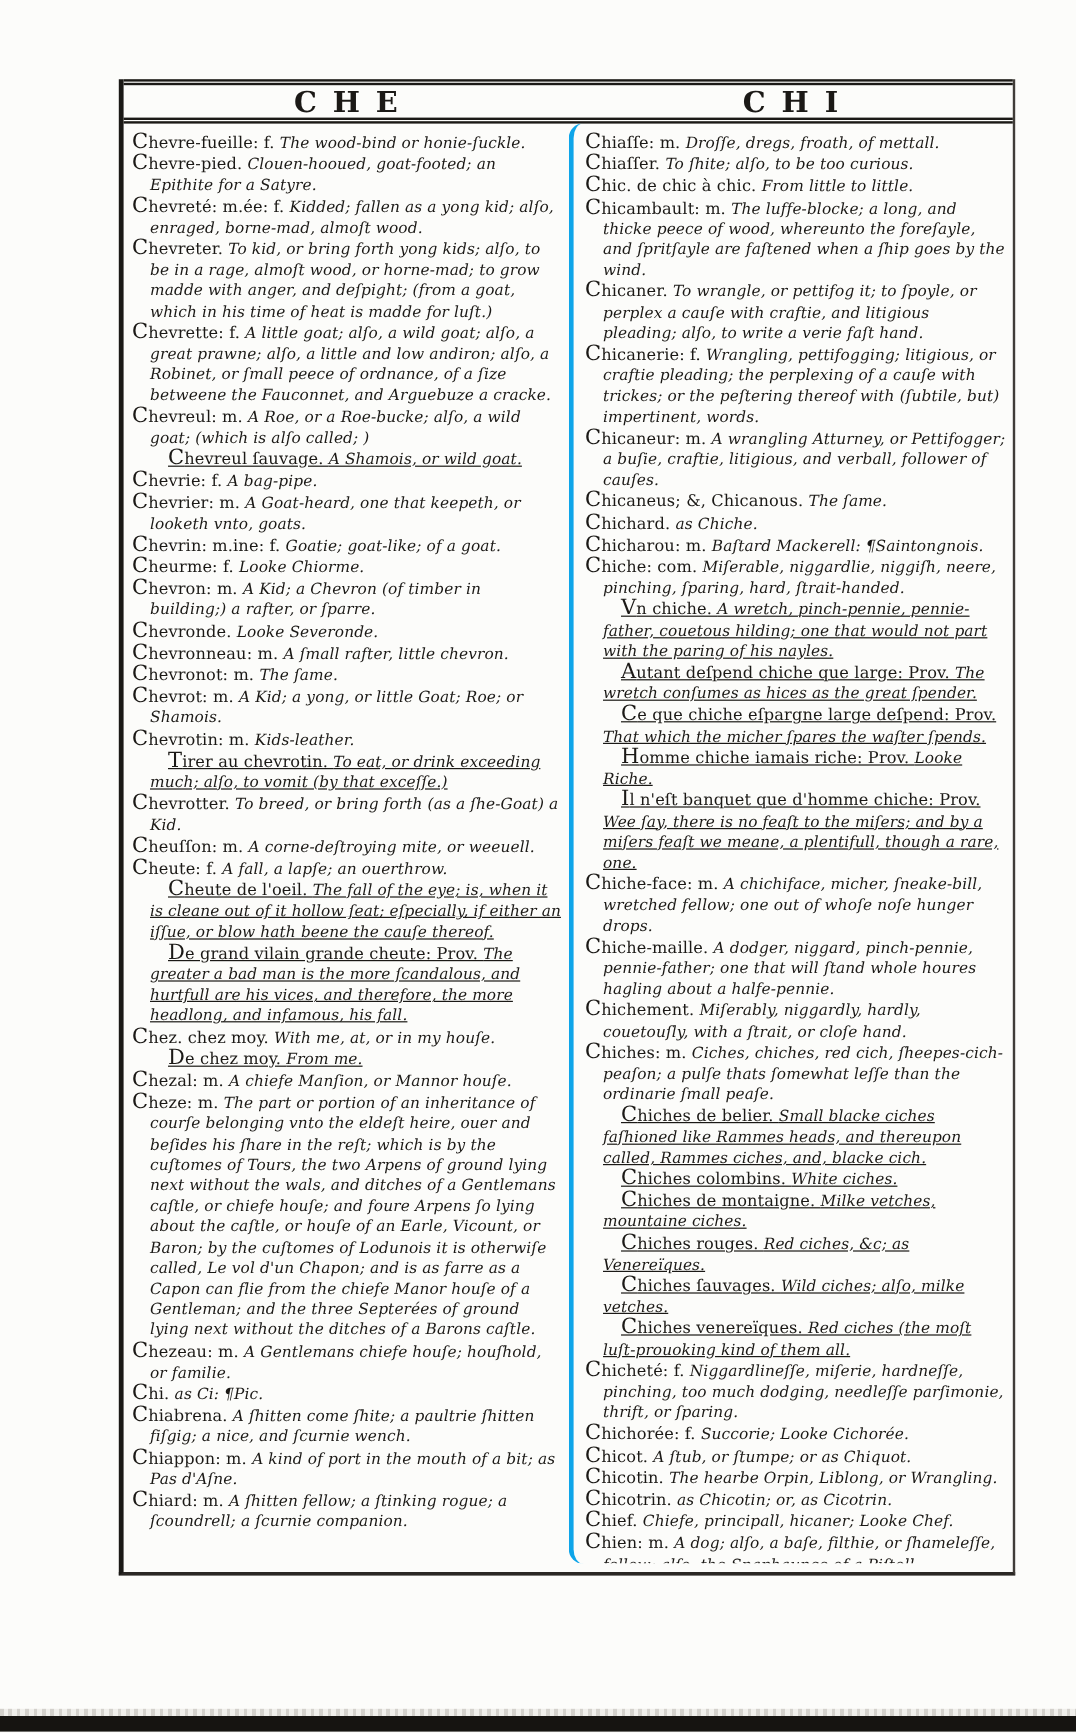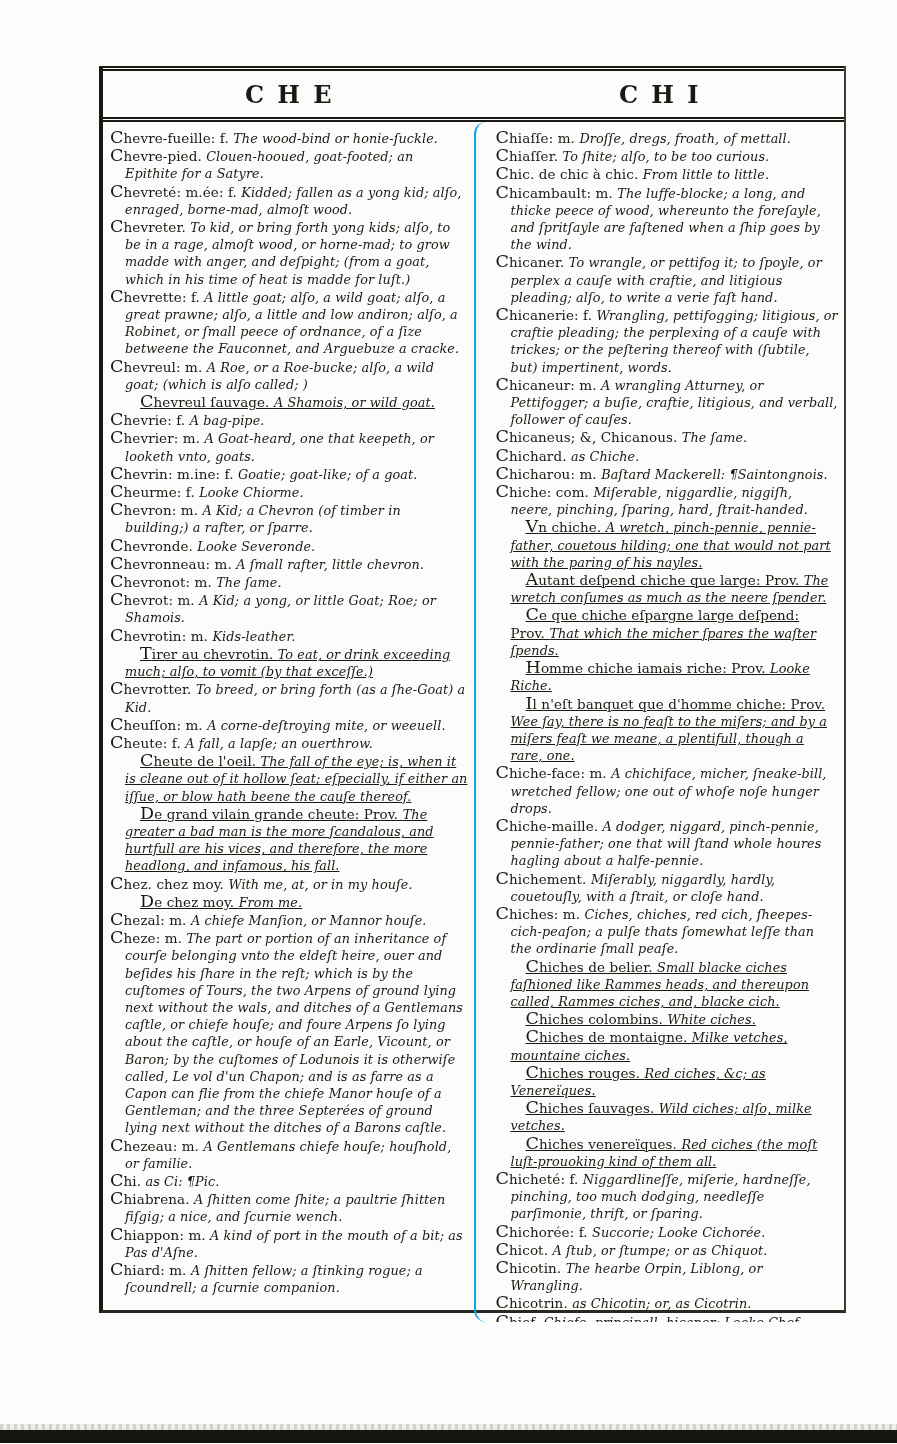--- a/index.html
+++ b/index.html
@@ -11,42 +11,42 @@
   }
   .page-frame {
     position:absolute; left:99px; top:66px; width:747px; height:1247px;
     border-left:4px solid #1b1916;
     border-right:2px solid #403c38;
     border-bottom:3px solid #2a2724;
     box-sizing:border-box;
     background:#fcfcfa;
   }
   .masthead {
-    height:56px; display:flex; align-items:center;
+    height:37px; display:flex; align-items:center;
     border-top:5px double #1b1916;
     border-bottom:5px double #1b1916;
     box-sizing:border-box;
     justify-content:flex-end;
   }
   .masthead .head-cell {
     width:50%; text-align:center;
     font-size:24px; letter-spacing:0.55em; text-indent:0.55em;
     font-weight:bold; color:#1b1916;
   }
   .cols {
     display:flex; height:calc(100% - 44px);
     overflow:hidden;
   }
   .col {
     width:50%; box-sizing:border-box;
     padding:7px 6px 0 7px;
     overflow:hidden;
     border-radius:12px;
   }
-  .col.right-col { border-left:2px solid #0ea5e9; padding-left:20px; }
+  .col.right-col { border-left:4px solid #0ea5e9; padding-left:10px; }
   .col p {
     margin:0; font-size:12.8px; line-height:17.2px;
     font-style:italic; letter-spacing:0.1px;
   }
   .col p.entry { padding-left:15px; text-indent:-15px; }
   .col p.sub   { padding-left:15px; text-indent:15px;text-decoration:underline; }
   .hw { font-style:normal; font-size:13.5px; }
   .cap { font-size:1.3em; line-height:1; }
   .def {}
   .bottom-edge {
@@ -108,21 +108,21 @@
         <p class="entry"><span class="hw"><span class="cap">C</span>hic. de chic à chic. </span><span class="def">From little to little.</span></p>
         <p class="entry"><span class="hw"><span class="cap">C</span>hicambault: m. </span><span class="def">The luffe-blocke; a long, and thicke peece of wood, whereunto the foreſayle, and ſpritſayle are faſtened when a ſhip goes by the wind.</span></p>
         <p class="entry"><span class="hw"><span class="cap">C</span>hicaner. </span><span class="def">To wrangle, or pettifog it; to ſpoyle, or perplex a cauſe with craftie, and litigious pleading; alſo, to write a verie faſt hand.</span></p>
         <p class="entry"><span class="hw"><span class="cap">C</span>hicanerie: f. </span><span class="def">Wrangling, pettifogging; litigious, or craftie pleading; the perplexing of a cauſe with trickes; or the peſtering thereof with (ſubtile, but) impertinent, words.</span></p>
         <p class="entry"><span class="hw"><span class="cap">C</span>hicaneur: m. </span><span class="def">A wrangling Atturney, or Pettifogger; a buſie, craftie, litigious, and verball, follower of cauſes.</span></p>
         <p class="entry"><span class="hw"><span class="cap">C</span>hicaneus; &amp;, Chicanous. </span><span class="def">The ſame.</span></p>
         <p class="entry"><span class="hw"><span class="cap">C</span>hichard. </span><span class="def">as Chiche.</span></p>
         <p class="entry"><span class="hw"><span class="cap">C</span>hicharou: m. </span><span class="def">Baſtard Mackerell: ¶Saintongnois.</span></p>
         <p class="entry"><span class="hw"><span class="cap">C</span>hiche: com. </span><span class="def">Miſerable, niggardlie, niggiſh, neere, pinching, ſparing, hard, ſtrait-handed.</span></p>
         <p class="sub"><span class="hw"><span class="cap">V</span>n chiche. </span><span class="def">A wretch, pinch-pennie, pennie-father, couetous hilding; one that would not part with the paring of his nayles.</span></p>
-        <p class="sub"><span class="hw"><span class="cap">A</span>utant deſpend chiche que large: Prov. </span><span class="def">The wretch conſumes as much as the neere ſpender.</span></p>
+        <p class="sub"><span class="hw"><span class="cap">A</span>utant deſpend chiche que large: Prov. </span><span class="def">The wretch conſumes as hices as the great ſpender.</span></p>
         <p class="sub"><span class="hw"><span class="cap">C</span>e que chiche eſpargne large deſpend: Prov. </span><span class="def">That which the micher ſpares the waſter ſpends.</span></p>
         <p class="sub"><span class="hw"><span class="cap">H</span>omme chiche iamais riche: Prov. </span><span class="def">Looke Riche.</span></p>
         <p class="sub"><span class="hw"><span class="cap">I</span>l n'eſt banquet que d'homme chiche: Prov. </span><span class="def">Wee ſay, there is no feaſt to the miſers; and by a miſers feaſt we meane, a plentifull, though a rare, one.</span></p>
         <p class="entry"><span class="hw"><span class="cap">C</span>hiche-face: m. </span><span class="def">A chichiface, micher, ſneake-bill, wretched fellow; one out of whoſe noſe hunger drops.</span></p>
         <p class="entry"><span class="hw"><span class="cap">C</span>hiche-maille. </span><span class="def">A dodger, niggard, pinch-pennie, pennie-father; one that will ſtand whole houres hagling about a halfe-pennie.</span></p>
         <p class="entry"><span class="hw"><span class="cap">C</span>hichement. </span><span class="def">Miſerably, niggardly, hardly, couetouſly, with a ſtrait, or cloſe hand.</span></p>
         <p class="entry"><span class="hw"><span class="cap">C</span>hiches: m. </span><span class="def">Ciches, chiches, red cich, ſheepes-cich-peaſon; a pulſe thats ſomewhat leſſe than the ordinarie ſmall peaſe.</span></p>
         <p class="sub"><span class="hw"><span class="cap">C</span>hiches de belier. </span><span class="def">Small blacke ciches faſhioned like Rammes heads, and thereupon called, Rammes ciches, and, blacke cich.</span></p>
         <p class="sub"><span class="hw"><span class="cap">C</span>hiches colombins. </span><span class="def">White ciches.</span></p>
         <p class="sub"><span class="hw"><span class="cap">C</span>hiches de montaigne. </span><span class="def">Milke vetches, mountaine ciches.</span></p>

